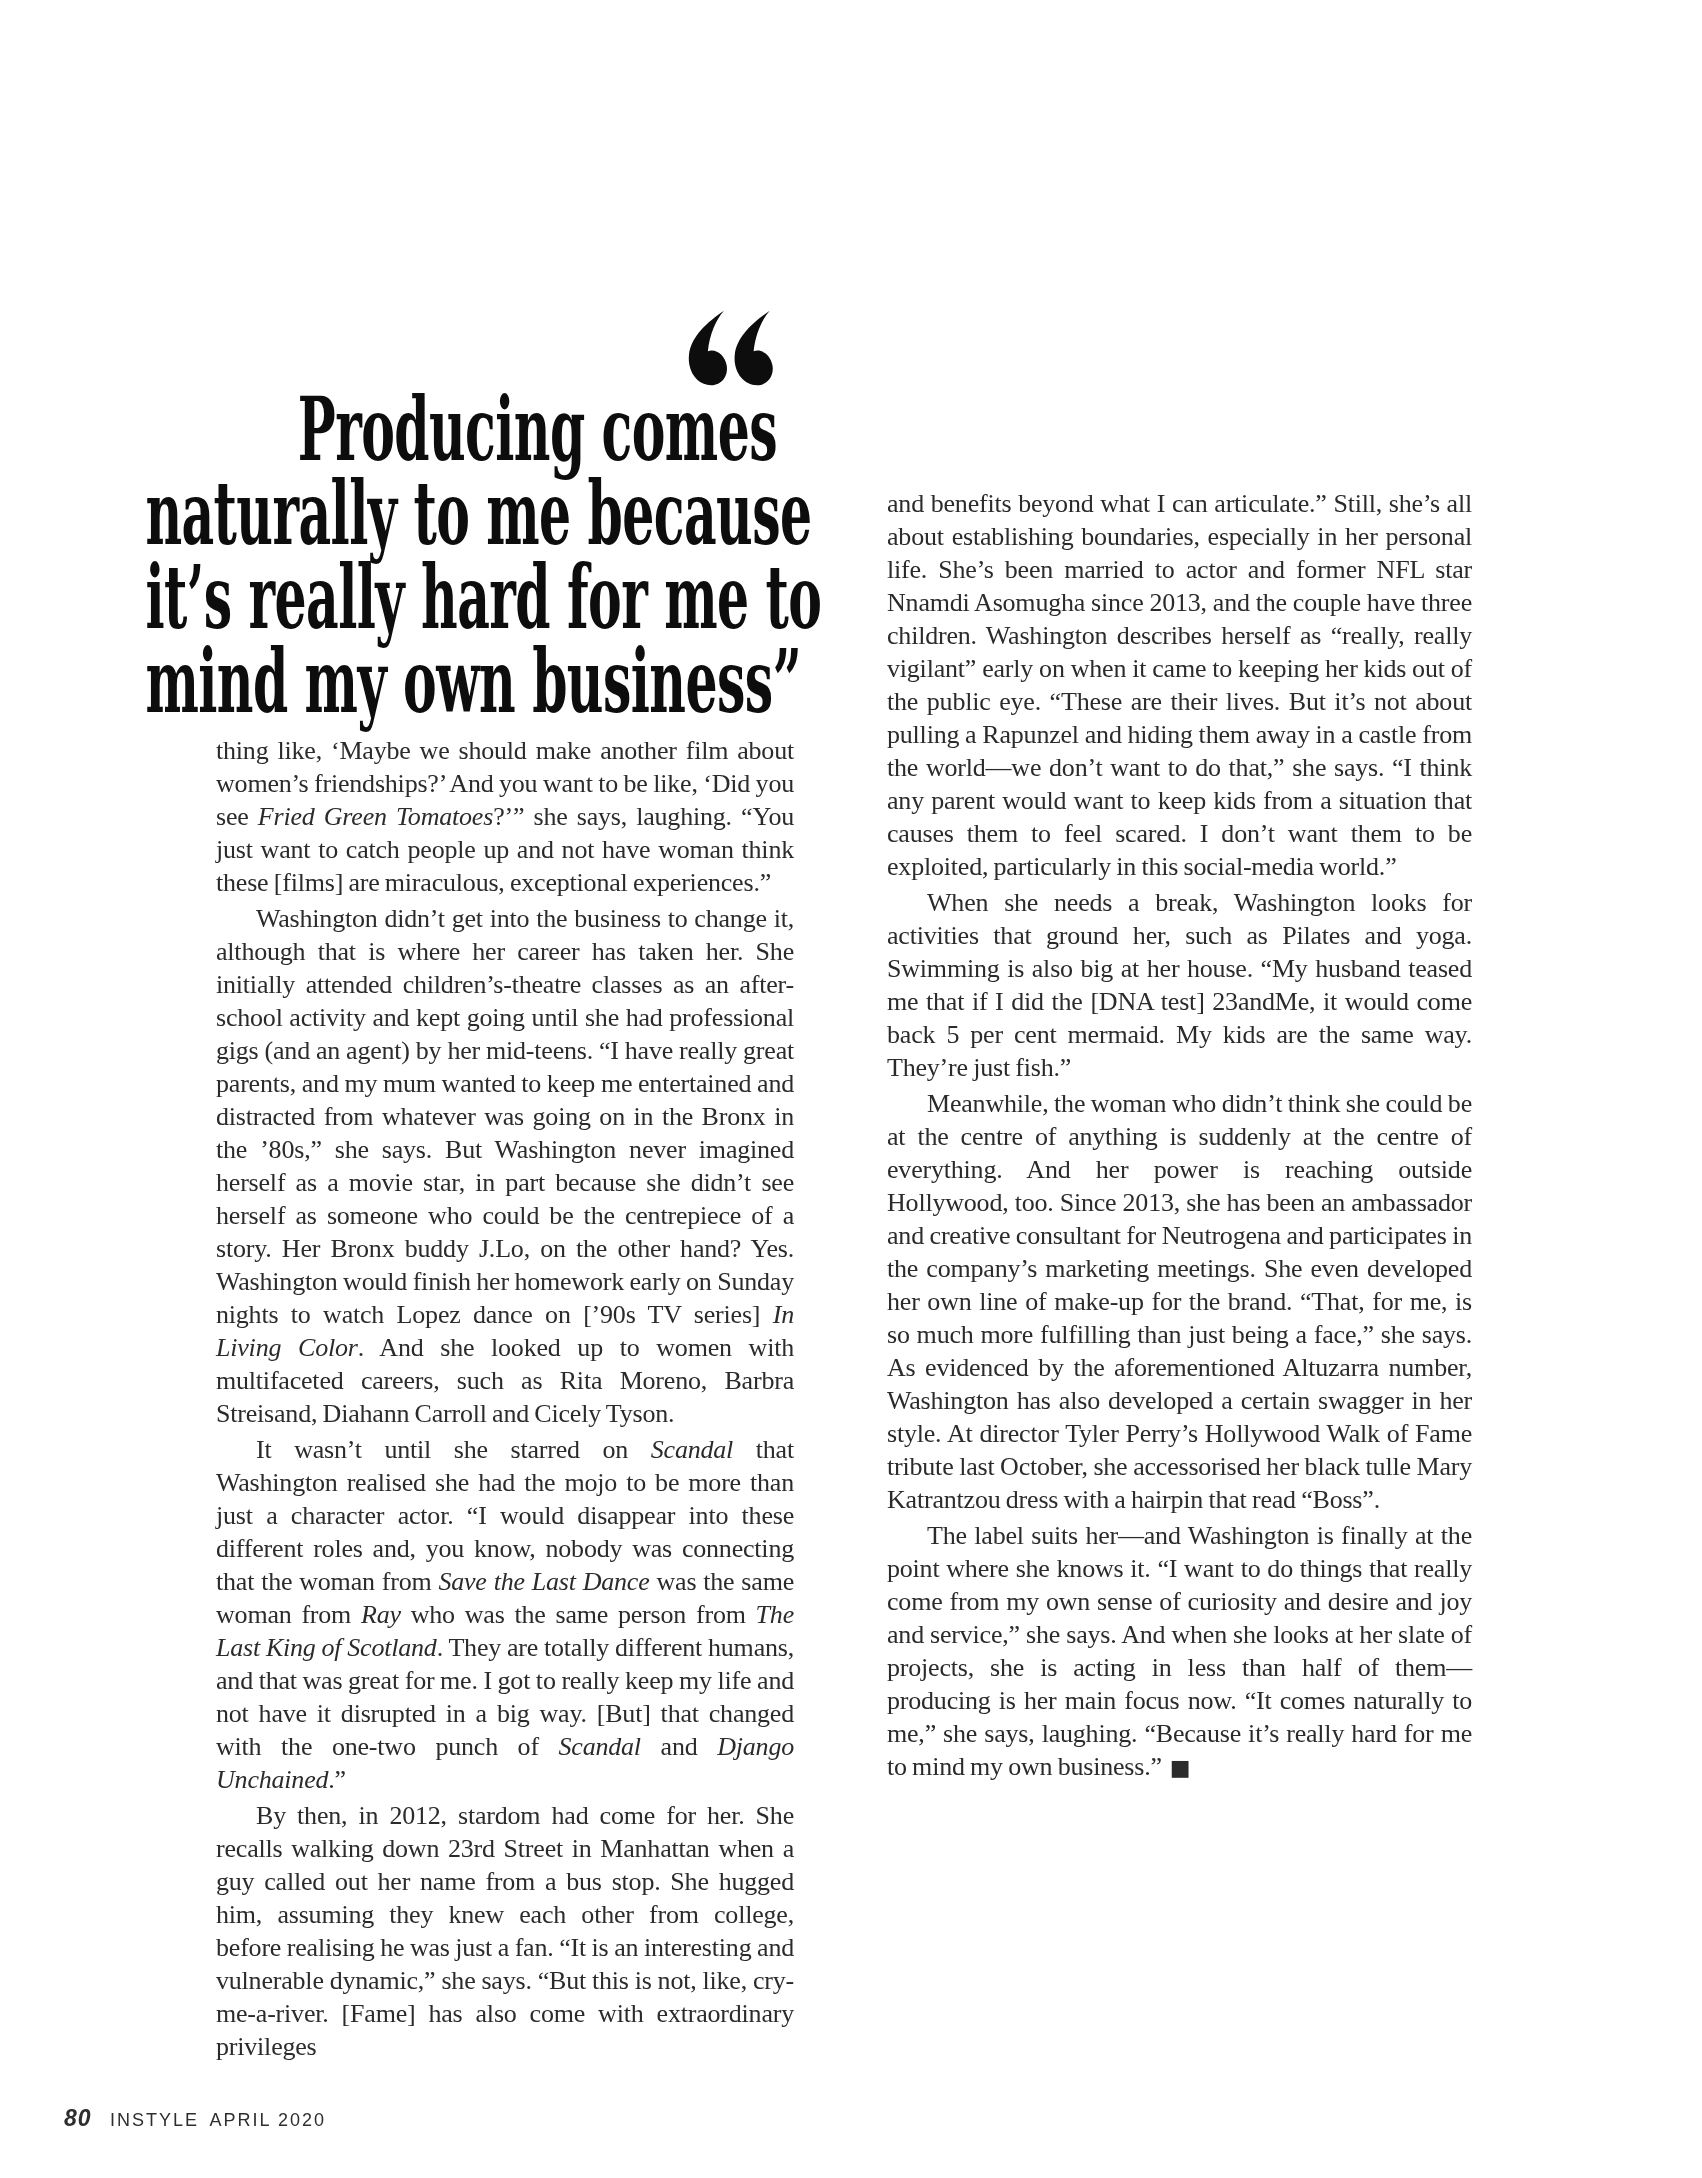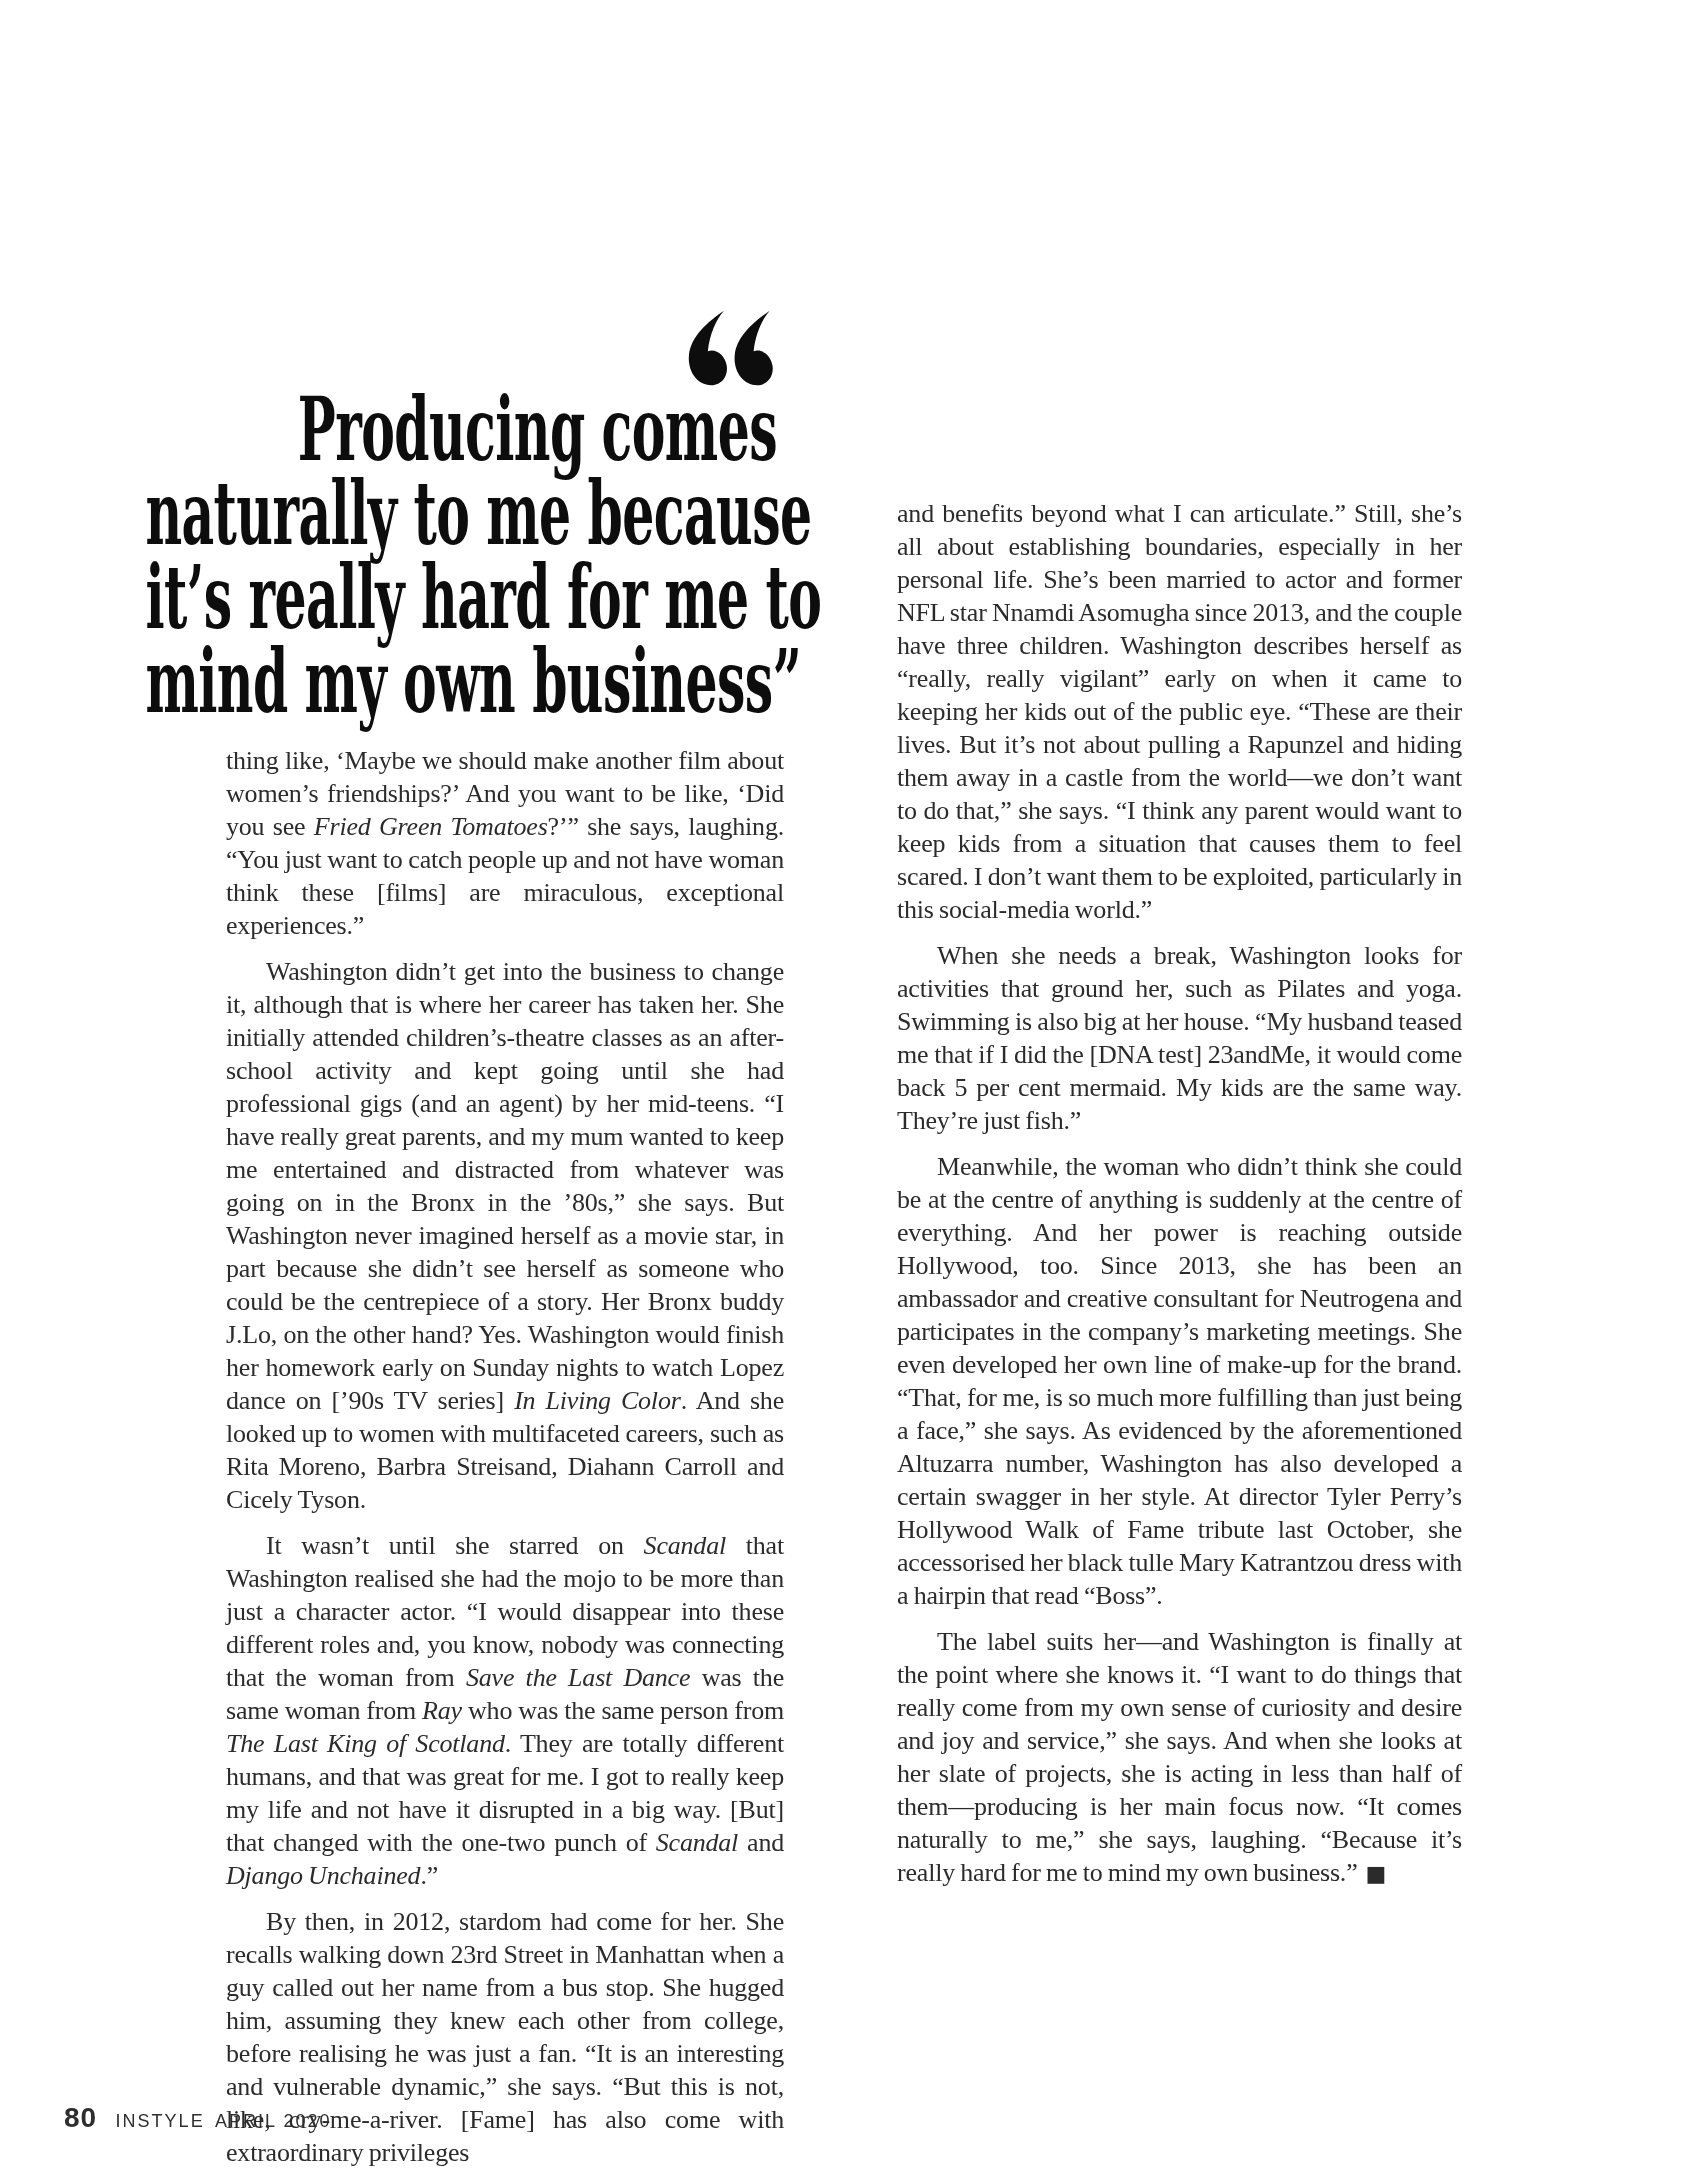--- a/index.html
+++ b/index.html
@@ -41,41 +41,42 @@
   .col {
     position:absolute;
     color: var(--text, #2b2b2b);
     font-size:26px;
     line-height:33px;
     letter-spacing:-0.2px;
     word-spacing:-1px;
   }
   .col-left  { left:213px; top:731px;  width:584px; }
   .col-right { left:884px; top:484px;  width:591px; }
-  .col p { margin:13px; text-align:justify; }
+  .col p { margin:3px; text-align:justify; }
   .col p.indent { text-indent:40px; }
   .end-mark {
     font-family:"DejaVu Sans", sans-serif;
     font-size:22px;
     padding-left:8px;
   }
 
   
   .folio {
     position:absolute;
     left:64px; top:2105px;
     line-height:26px;
     color: var(--footer, #2e2e2e);
     font-family:"Liberation Sans", sans-serif;
     white-space:nowrap;
   }
   .folio-num {
     font-weight:700;
-    font-size:28px;
+    font-size:23px;
     letter-spacing:1px;
+    font-style:italic;
   }
   .folio-brand, .folio-issue {
     font-size:18px;
     letter-spacing:2px;
     text-align:right;
   }
   .folio-brand { margin-left:14px; }
   .folio-issue { margin-left:6px; }
 </style>
 </head>

